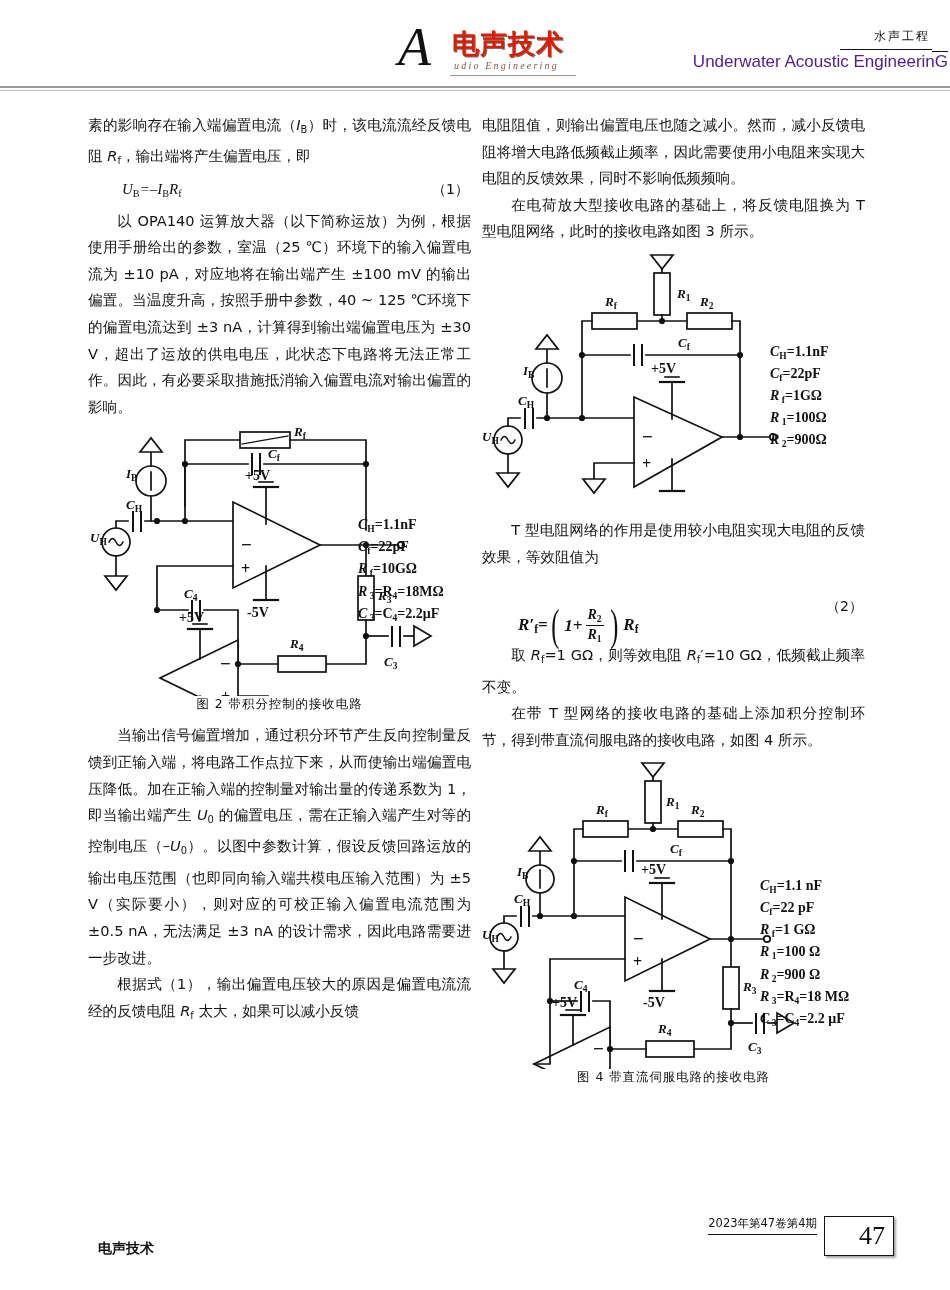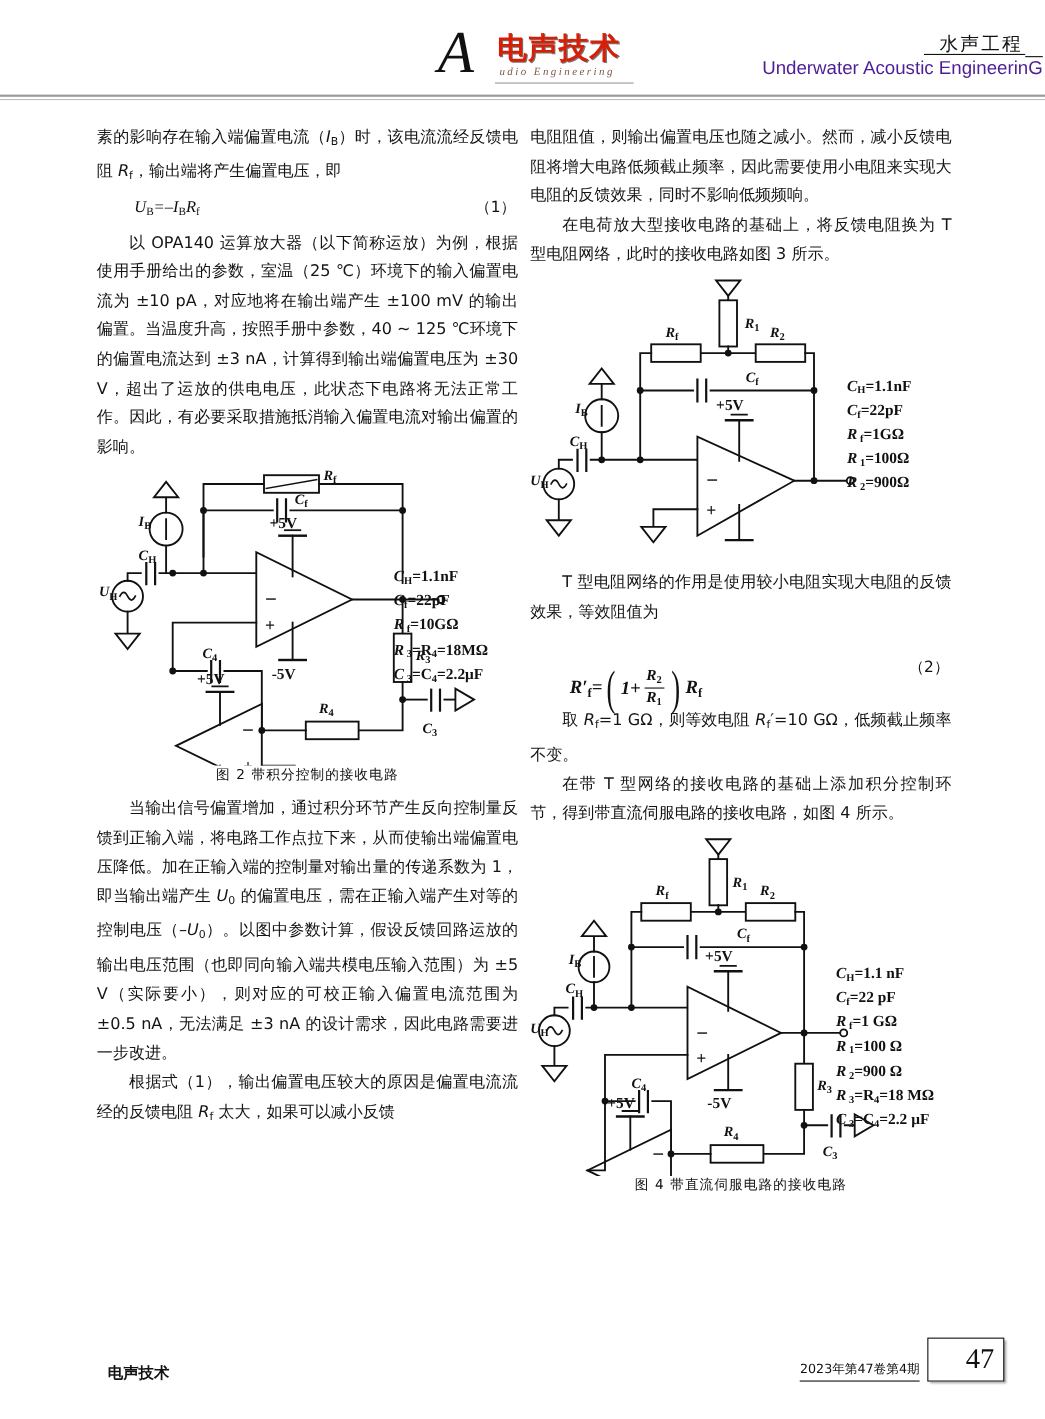--- a/index.html
+++ b/index.html
@@ -16,21 +16,21 @@
   
   .header{position:absolute;left:0;top:0;width:950px;height:92px;}
   .logo-wrap{position:absolute;left:398px;top:22px;width:180px;height:58px;}
   .logo-A{position:absolute;left:0;top:-2px;font-family:"Liberation Serif",serif;font-size:54px;font-style:italic;font-weight:400;color:#111;line-height:1;}
   .logo-cn{position:absolute;left:54px;top:4px;font-family:"DejaVu Sans",sans-serif;font-size:27px;font-weight:bold;color:#d81e06;letter-spacing:1px;
            text-shadow:1px 1px 0 #777;}
   .logo-sub{position:absolute;left:56px;top:38px;font-family:"Liberation Serif",serif;font-size:10px;font-style:italic;color:#7a5a4a;letter-spacing:2.2px;}
   .logo-underline{position:absolute;left:52px;top:53px;width:126px;height:1px;background:#999;}
 
   .hdr-right{position:absolute;left:596px;top:28px;width:352px;height:52px;}
-  .hdr-cn{position:absolute;right:18px;top:0px;font-family:"DejaVu Sans",sans-serif;font-size:17px;color:#111;letter-spacing:2px;}
+  .hdr-cn{position:absolute;right:18px;top:0px;font-family:"DejaVu Sans",sans-serif;font-size:12px;color:#111;letter-spacing:2px;}
   .hdr-en{position:absolute;right:0px;top:24px;font-family:"Liberation Sans",sans-serif;font-size:17px;color:#4c1d95;white-space:nowrap;}
   .hdr-cn-rule{position:absolute;right:16px;top:21px;width:92px;height:1px;background:#111;}
   .hdr-tail{position:absolute;right:0px;top:23px;width:16px;height:1px;background:#111;}
 
   .hdr-rule1{position:absolute;left:0;top:86px;width:950px;height:2px;background:#9a9a9a;}
   .hdr-rule2{position:absolute;left:0;top:90px;width:950px;height:1px;background:#bdbdbd;}
 
   
   .col{position:absolute;top:112px;width:383px;}
   .col-left{left:88px;}
@@ -62,21 +62,21 @@
   .frac .bar{width:100%;height:1.6px;background:#111;margin:1px 0;}
   .frac .den{padding:0 2px;}
   .eq2 .num-right{position:absolute;right:2px;top:22px;font-style:normal;font-weight:400;font-family:"DejaVu Sans",sans-serif;font-size:14px;}
   .figcap{font-family:"DejaVu Sans",sans-serif;font-size:12.4px;color:#111;text-align:center;letter-spacing:1px;white-space:nowrap;}
   .params{position:absolute;font-family:"Liberation Serif",serif;font-size:14px;font-weight:bold;line-height:18.4px;white-space:nowrap;}
   .params .row{font-style:italic;}
   .params .row .u{font-style:normal;}
 
   
   .footer{position:absolute;left:0;top:1196px;width:950px;height:94px;}
-  .f-right{position:absolute;right:37px;top:20px;display:flex;align-items:flex-end;}
+  .f-right{position:absolute;right:56px;top:20px;display:flex;align-items:flex-start;}
   .f-issue{font-family:"DejaVu Sans",sans-serif;font-size:11.5px;color:#111;padding-bottom:3px;border-bottom:1.6px solid #111;margin-right:7px;}
   .f-page{width:42px;height:38px;border:1.5px solid #111;box-shadow:2px 2px 2px rgba(0,0,0,0.35);display:flex;align-items:center;justify-content:center;
           font-family:"Liberation Serif",serif;font-size:26px;color:#111;padding-left:26px;}
   .f-mark{position:absolute;left:98px;top:44px;font-family:"DejaVu Sans",sans-serif;font-size:14px;font-weight:bold;color:#111;letter-spacing:0px;}
   .f-copy{position:absolute;left:24px;top:56px;font-family:"Liberation Serif",serif;font-size:17px;color:#a8a8a8;white-space:nowrap;}
 </style>
 </head>
 <body>
 
 <div class="page">

